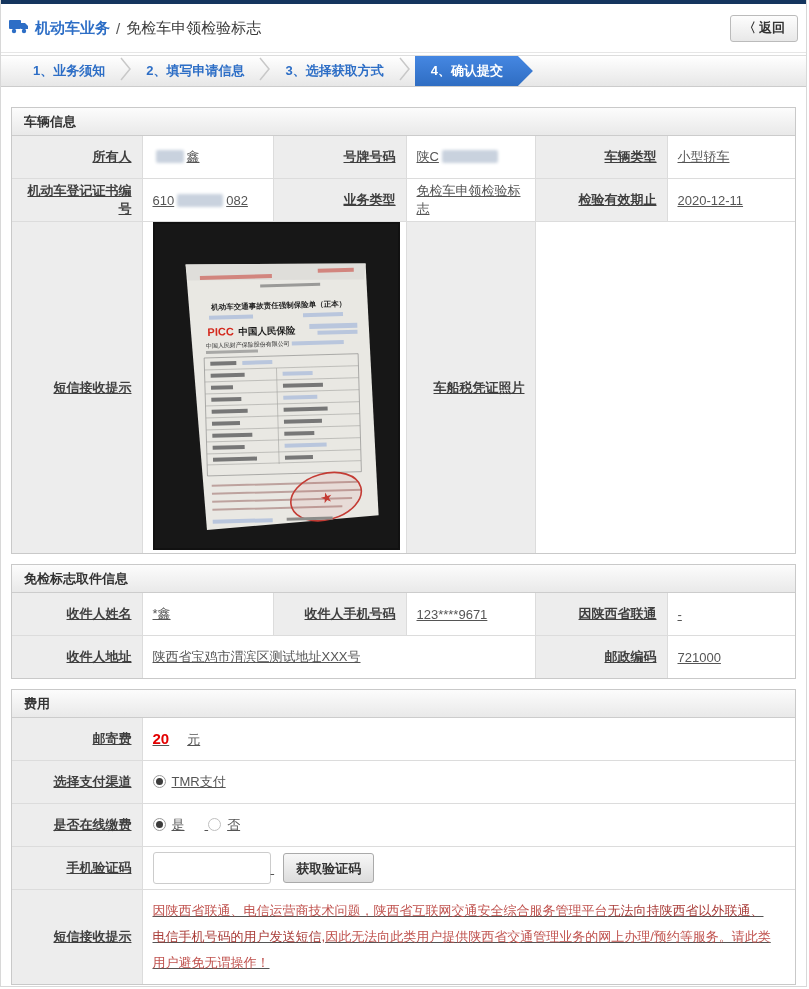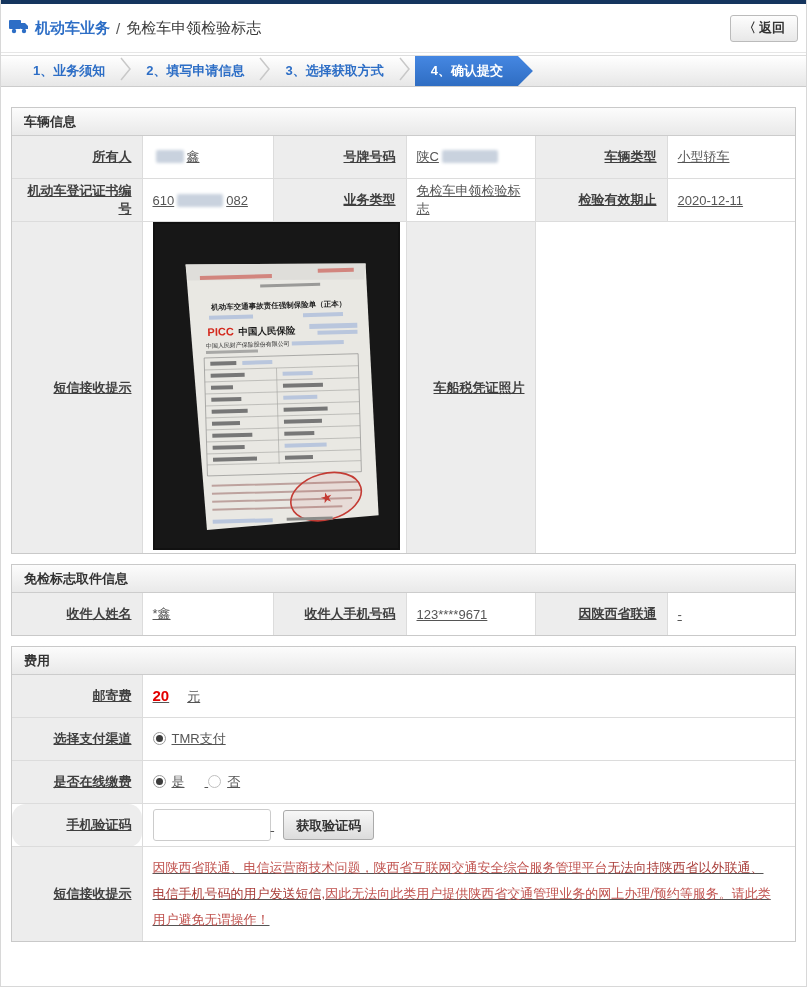--- a/index.html
+++ b/index.html
@@ -32,21 +32,21 @@
   .radio.off{border-color:#bfbfbf;}
   .radio.checked::after{content:'';position:absolute;left:2px;top:2px;right:2px;bottom:2px;background:#3c3c3c;border-radius:50%;}
   .rlabel{margin:0 20px 0 6px;color:#555;}
   .cap-input{width:118px;height:32px;border:1px solid #ccc;border-radius:3px;padding:0 6px;font-size:13px;box-sizing:border-box;}
   .cap-btn{height:30px;padding:6px 12px;margin-left:9px;background:linear-gradient(#f7f7f7,#dcdcdc);border:1px solid #aaa;border-radius:3px;font-weight:bold;font-size:13px;color:#333;cursor:pointer;}
   .notice{font-size:13px;line-height:26px;padding:8px 12px 8px 0;margin:0;}
   .n1{color:#c0524e;}
   .n2{color:#a93c38;}
   .row-h36 td{height:36px;}
   .row-h40 td{height:40px;}
-  .row-h54 td{height:54px;border-radius:14px;}
+  .row-h54 td{height:54px;}
 </style>
 </head>
 <body>
 
 <div class="page">
   <div class="topbar"></div>
 
   <div class="hdr">
     <div class="hdr-title">
       <span class="truck">
@@ -184,20 +184,26 @@
         </colgroup>
       <tbody>
           <tr>
         <td class="lbl">收件人姓名</td>
         <td class="val">*鑫</td>
         <td class="lbl">收件人手机号码</td>
         <td class="val">123****9671</td>
         <td class="lbl">因陕西省联通</td>
         <td class="val">-</td>
       </tr>
+      <tr>
+        <td class="lbl">收件人地址</td>
+        <td class="val" colspan="3">陕西省宝鸡市渭滨区测试地址XXX号</td>
+        <td class="lbl">邮政编码</td>
+        <td class="val">721000</td>
+      </tr>
     </tbody>
       </table>
   </div>
 
   <div class="sec">
     <div class="sec-head">费用</div>
     <table class="grid">
       <colgroup>
           <col style="width:130px">
           <col>

